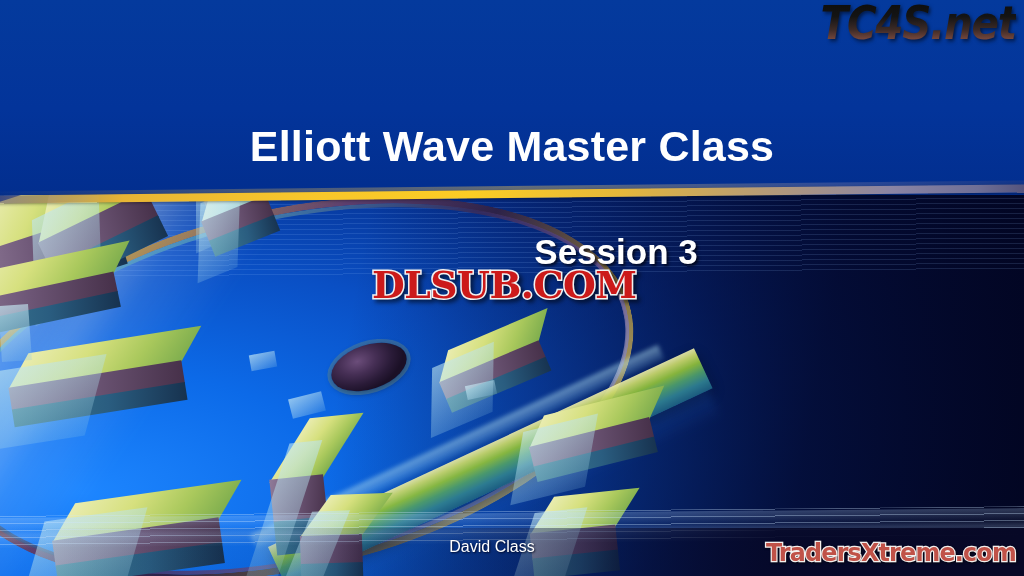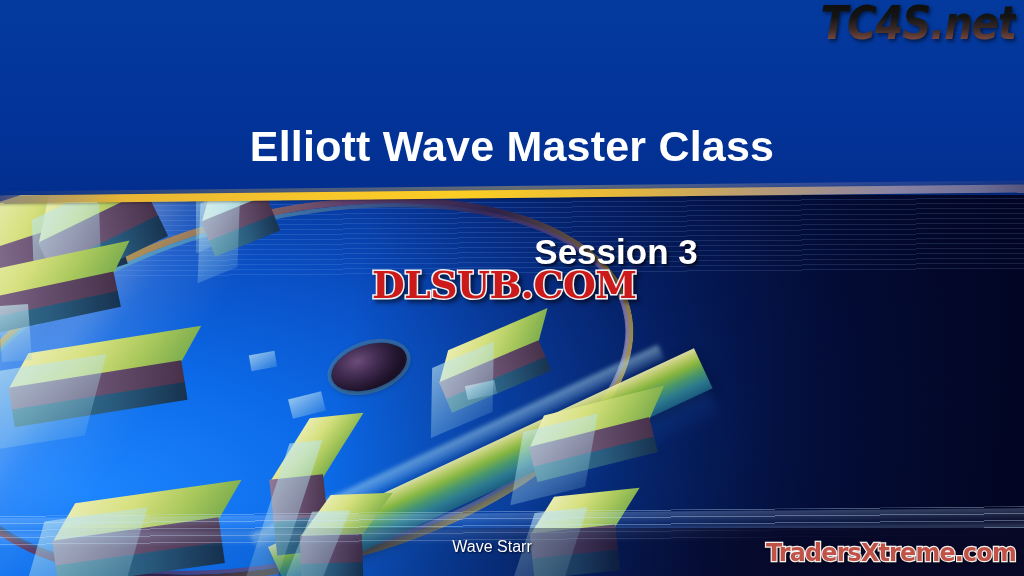--- a/index.html
+++ b/index.html
@@ -471,20 +471,20 @@
 
   <div class="bottom-dark"></div>
 
   <div class="main-title">Elliott Wave Master Class</div>
 
   <div class="session">
     <span class="session-inner">Session 3</span>
   </div>
 
   <div class="presenter">
-    <span class="presenter-inner">Wave Starr</span>
+    <span class="presenter-inner">David Class</span>
   </div>
 
   <div class="wm-tc4s">TC4S.net</div>
   <div class="wm-dlsub">DLSUB.COM</div>
   <div class="wm-tx">TradersXtreme.com</div>
 
 </div>
 
 </body></html>

